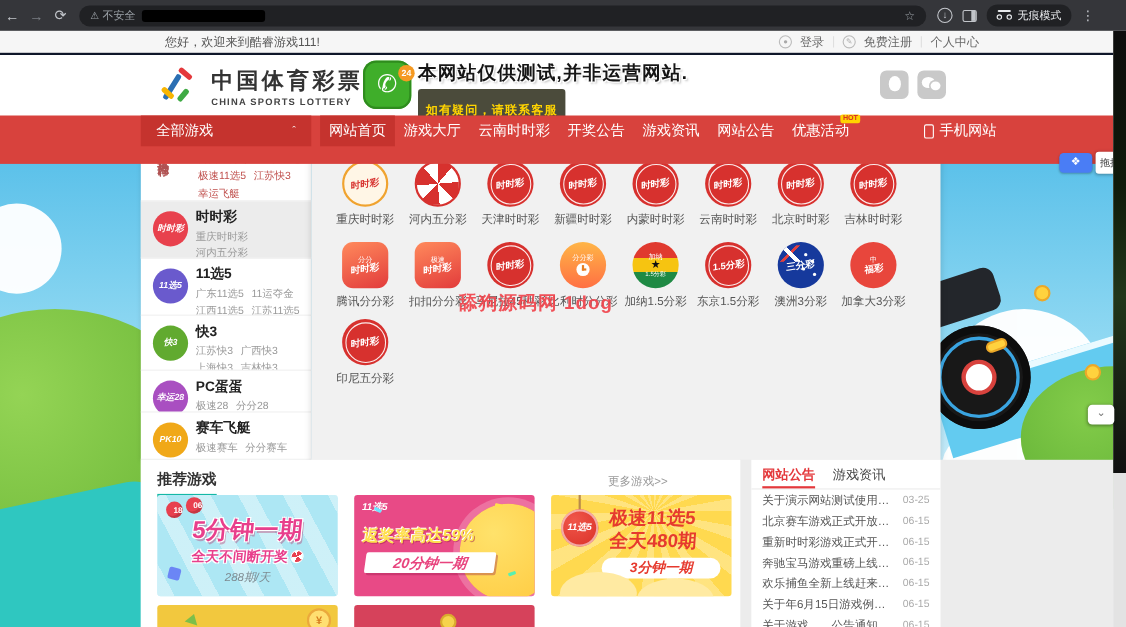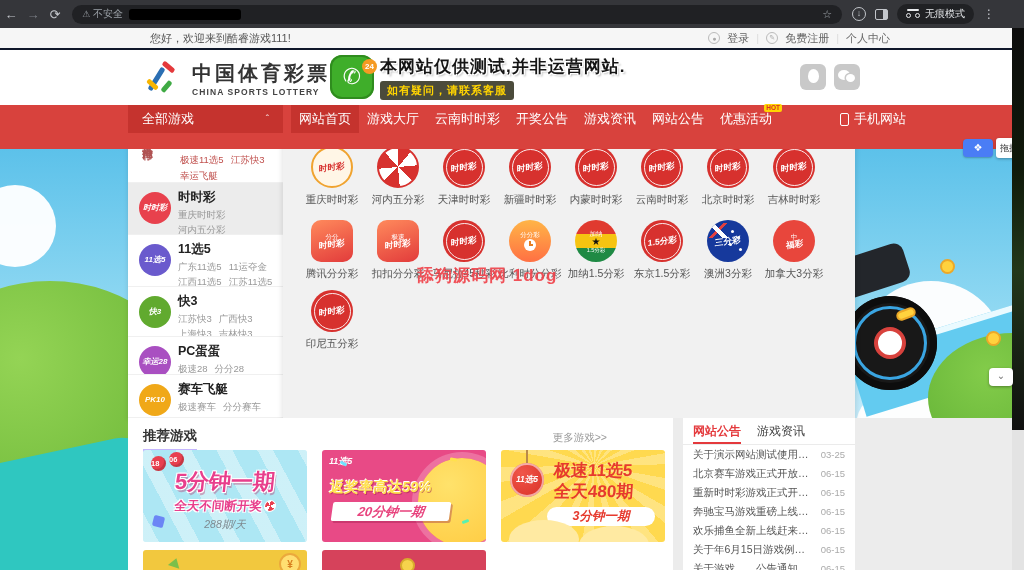--- a/index.html
+++ b/index.html
@@ -47,21 +47,21 @@
   .lm1 { width:5px; height:26px; background:#2b6fb3; left:14px; top:8px; transform:rotate(32deg); }
   .lm2 { width:5px; height:14px; background:#e4393c; left:26px; top:2px; transform:rotate(-50deg); }
   .lm3 { width:5px; height:13px; background:#f8b500; left:10px; top:20px; transform:rotate(-48deg); }
   .lm4 { width:5px; height:13px; background:#3faa44; left:24px; top:22px; transform:rotate(40deg); }
   .logo-cn { font-size:20px; font-weight:bold; color:#333; letter-spacing:3px; }
   .logo-en { font-size:8.5px; font-weight:bold; color:#444; letter-spacing:1.1px; }
   .test-banner { position:absolute; left:330px; top:5px; display:flex; align-items:flex-start; gap:6px; }
   .phone-badge { width:44px; height:44px; background:#3fae2a; border-radius:12px; position:relative; display:flex; align-items:center; justify-content:center; color:#fff; font-size:22px; box-shadow:inset 0 0 0 2px #2f8c1e; }
   .badge24 { position:absolute; right:-3px; top:4px; width:15px; height:15px; background:#f59a23; border-radius:50%; color:#fff; font-size:8px; font-weight:bold; text-align:center; line-height:15px; }
   .tb-main { font-size:17px; font-weight:900; color:#151515; letter-spacing:1px; text-shadow:1px 1px 0 #fff,-1px -1px 0 #fff,1px -1px 0 #fff,-1px 1px 0 #fff,2px 2px 2px rgba(0,0,0,.25); }
-  .tb-sub { display:inline-block; margin-top:3px; background:rgba(55,55,38,.9); color:#ffd400; font-size:11px; font-weight:bold; padding:2px 7px; border-radius:3px; letter-spacing:1px; }
+  .tb-sub { display:inline-block; margin-top:3px; background:rgba(55,55,38,.9); color:#ffd400; font-size:11px; font-weight:bold; padding:12px 7px; border-radius:3px; letter-spacing:1px; }
   .social { position:absolute; left:800px; top:14px; display:flex; gap:8px; }
   .soc { width:26px; height:26px; background:#c9c9c9; border-radius:6px; position:relative; }
   .soc.qq::after { content:""; position:absolute; left:7.5px; top:5px; width:11px; height:14px; background:#fff; border-radius:50% 50% 46% 46%; }
   .soc.wx::before { content:""; position:absolute; left:4px; top:6px; width:12px; height:10px; background:#fff; border-radius:50%; }
   .soc.wx::after { content:""; position:absolute; left:12px; top:10px; width:9px; height:8px; background:#fff; border-radius:50%; box-shadow:0 0 0 1.5px #c9c9c9; }
 
   
   .mainnav { position:absolute; left:0; top:105px; width:1012px; height:44px; background:#d8423d; color:#fff; z-index:3; }
   .allgames { position:absolute; left:128px; top:0; width:155px; height:28px; background:#c5332e; display:flex; align-items:center; justify-content:space-between; padding:0 14px; font-size:13px; }
   .allgames .caret { font-size:10px; opacity:.85; }
@@ -129,26 +129,26 @@
   .gicon.ca { background:#e8463c; }
   .wm { position:absolute; left:134px; top:131px; font-size:17px; font-weight:900; color:#f0444c; letter-spacing:1px; opacity:.92; z-index:3; }
 
   
   .ext-btn { position:absolute; left:963px; top:6px; width:30px; height:18px; background:#4a7df5; border-radius:4px; color:#fff; font-size:10px; text-align:center; line-height:17px; z-index:4; box-shadow:0 1px 2px rgba(0,0,0,.25); }
   .ext-card { position:absolute; left:996px; top:5px; width:34px; height:20px; background:#fff; border-radius:3px; font-size:9px; color:#333; line-height:20px; padding-left:4px; white-space:nowrap; overflow:hidden; z-index:4; box-shadow:0 1px 3px rgba(0,0,0,.3); }
 
   
   .lower { position:absolute; left:128px; top:418px; width:884px; height:152px; background:#ececec; z-index:2; }
   .rec { position:absolute; left:0; top:0; width:545px; height:152px; background:#fff; }
-  .rec-title { position:absolute; left:15px; top:9px; font-size:13.5px; font-weight:bold; color:#333; padding-bottom:4px; border-bottom:3px solid #c4b5fd; }
+  .rec-title { position:absolute; left:15px; top:9px; font-size:13.5px; font-weight:bold; color:#333; padding-bottom:4px; border-bottom:3px solid #14b8a6; }
   .rec-more { position:absolute; right:66px; top:13px; font-size:10.5px; color:#999; }
   .bnr { position:absolute; width:164px; height:92px; border-radius:3px; overflow:hidden; }
   .b1 { left:15px; top:32px; background:#ade7f4; }
   .b1::before { content:""; position:absolute; inset:0; background:repeating-linear-gradient(62deg,rgba(255,255,255,.4) 0 14px,transparent 14px 36px); }
-  .ball { position:absolute; width:15px; height:15px; border-radius:50%; background:#e8404f; color:#fff; font-size:7.5px; font-weight:bold; text-align:left; line-height:15px; box-shadow:inset -2px -2px 0 rgba(0,0,0,.15); }
+  .ball { position:absolute; width:15px; height:15px; border-radius:50%; background:#e8404f; color:#fff; font-size:7.5px; font-weight:bold; text-align:right; line-height:15px; box-shadow:inset -2px -2px 0 rgba(0,0,0,.15); }
   .ball.k1{left:8px;top:6px;} .ball.k2{left:26px;top:2px;}
   .b1-l1 { position:absolute; left:0; top:17px; width:100%; text-align:center; font-size:22px; font-weight:900; color:#e83f8c; transform:skewX(-6deg);
      text-shadow:-1px -1px 0 #fff,1px -1px 0 #fff,-1px 1px 0 #fff,1px 1px 0 #fff,2px 3px 0 rgba(180,30,90,.35); }
   .b1-l2 { position:absolute; left:0; top:48px; width:100%; text-align:center; font-size:12.5px; font-weight:900; color:#e83f8c; transform:skewX(-6deg);
      text-shadow:-1px -1px 0 #fff,1px -1px 0 #fff,-1px 1px 0 #fff,1px 1px 0 #fff; }
   .b1-ball { display:inline-block; width:12px; height:12px; border-radius:50%; vertical-align:-2px; margin-left:2px;
      background:conic-gradient(#e8404f 0 60deg,#fff 60deg 120deg,#e8404f 120deg 200deg,#fff 200deg 260deg,#e8404f 260deg 330deg,#fff 330deg); border:1px solid #fff; }
   .b1-l3 { position:absolute; left:0; top:68px; width:100%; text-align:center; font-size:10.5px; font-style:italic; color:#7e8a90; }
   .cube { position:absolute; left:10px; top:66px; width:11px; height:11px; background:#6b86f5; transform:rotate(14deg); border-radius:2px; }
   .b2 { left:194px; top:32px; background:#e84a86; }

